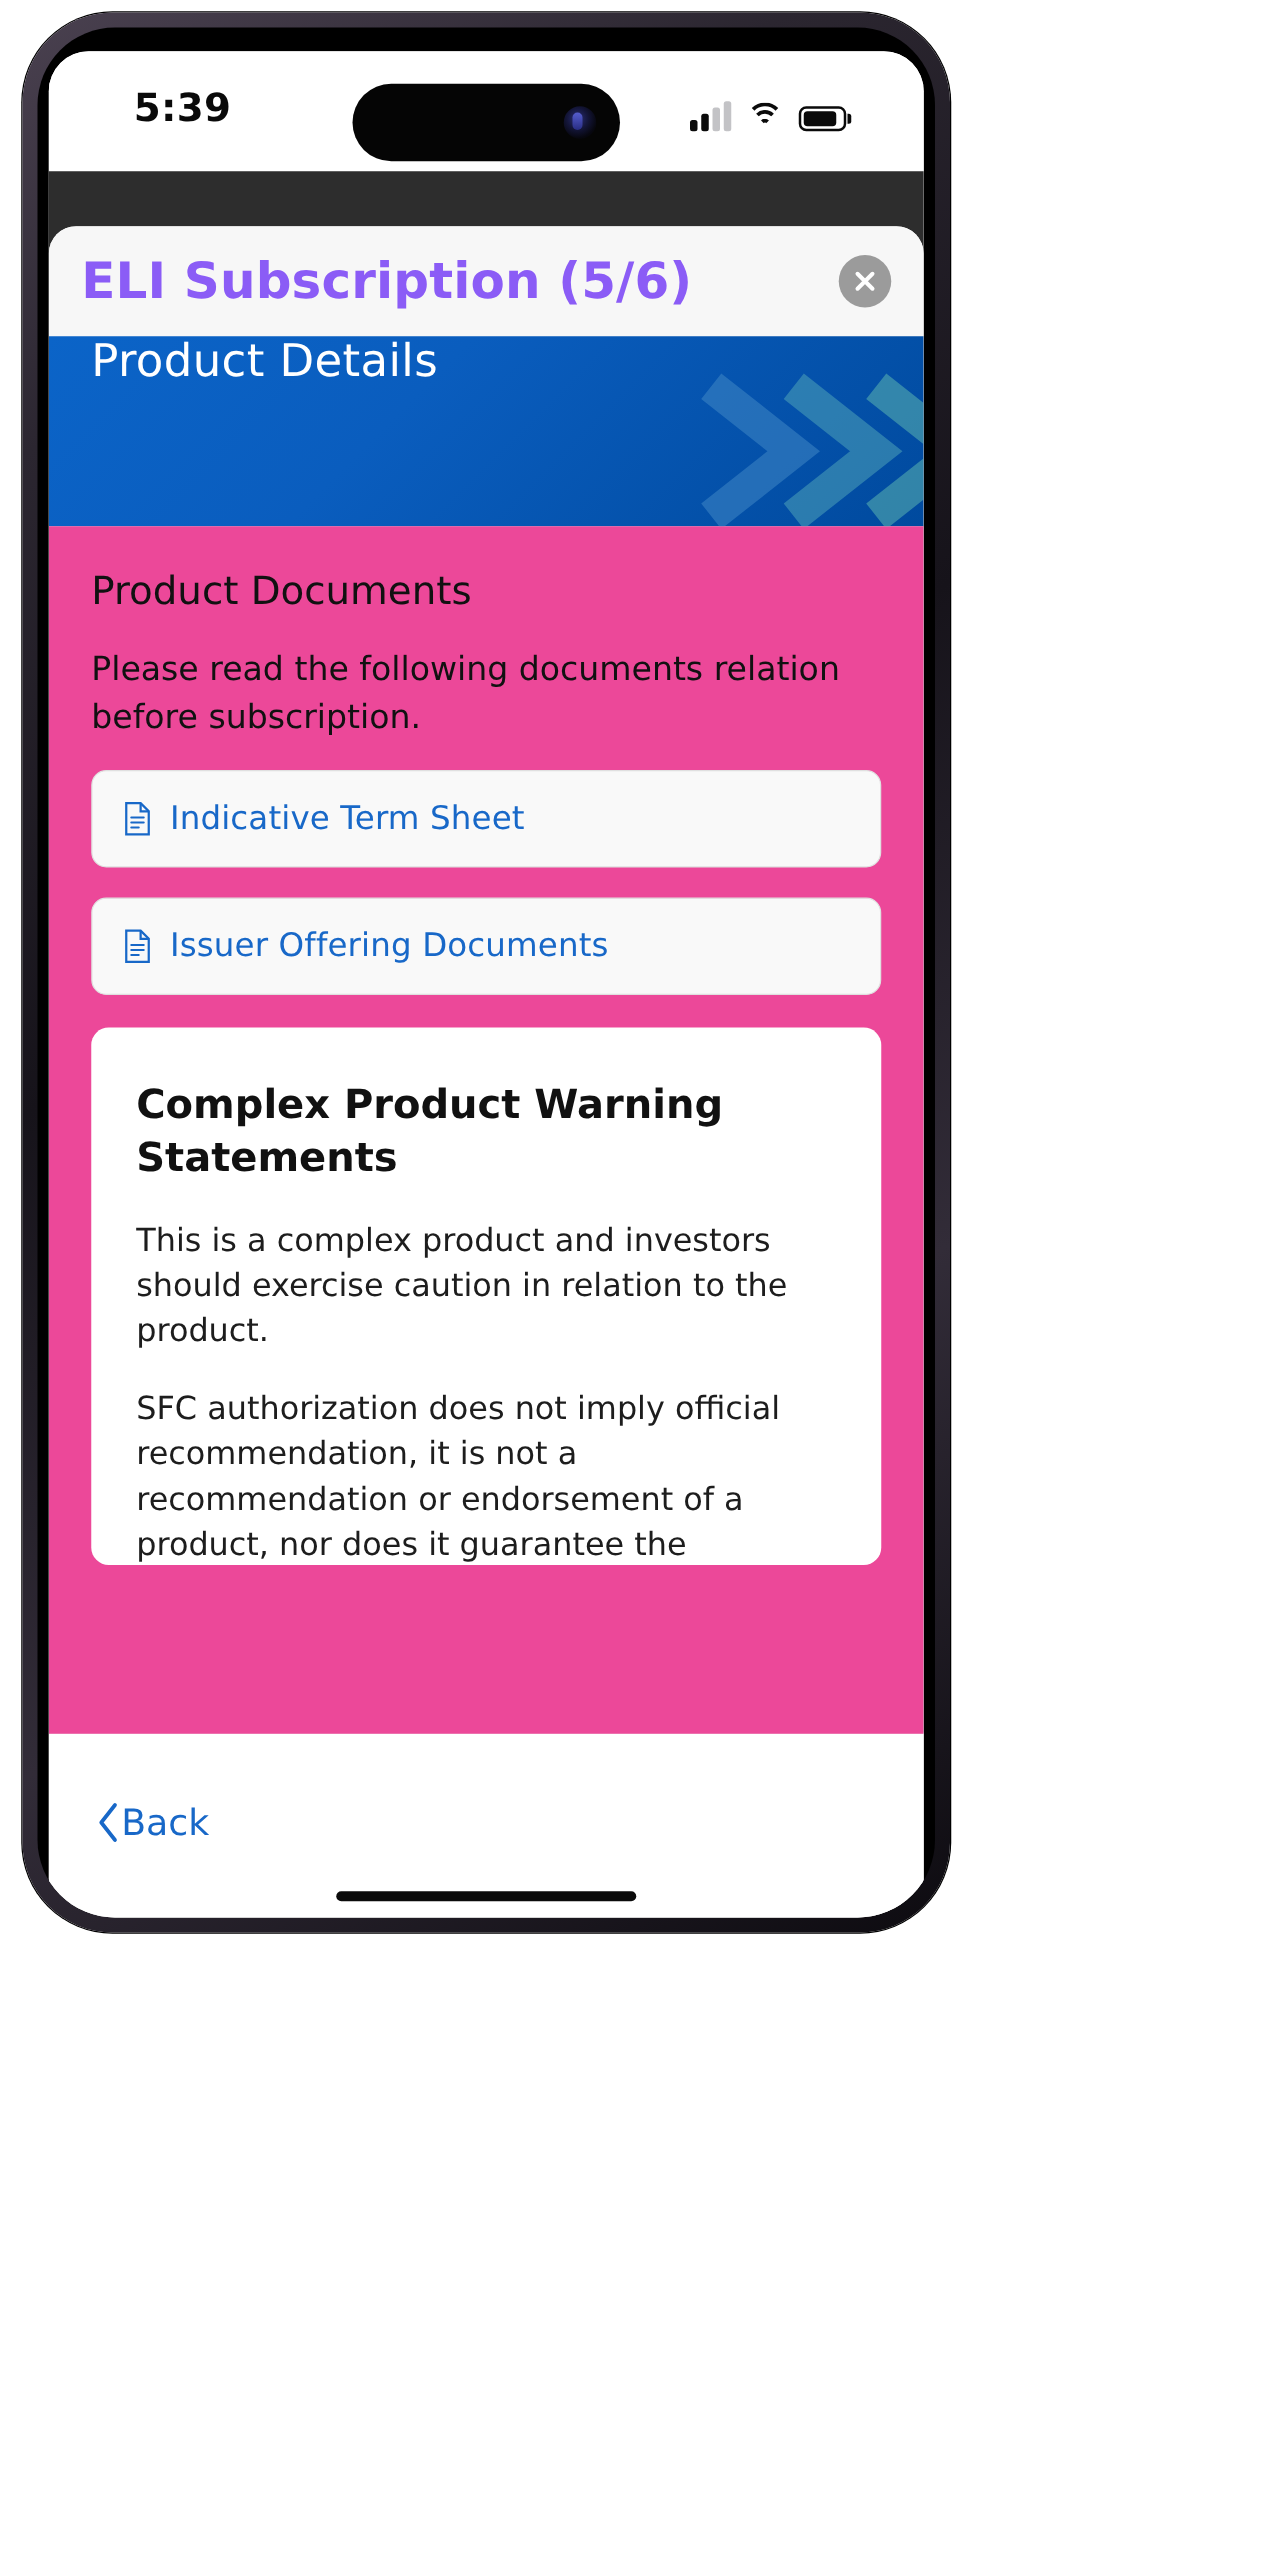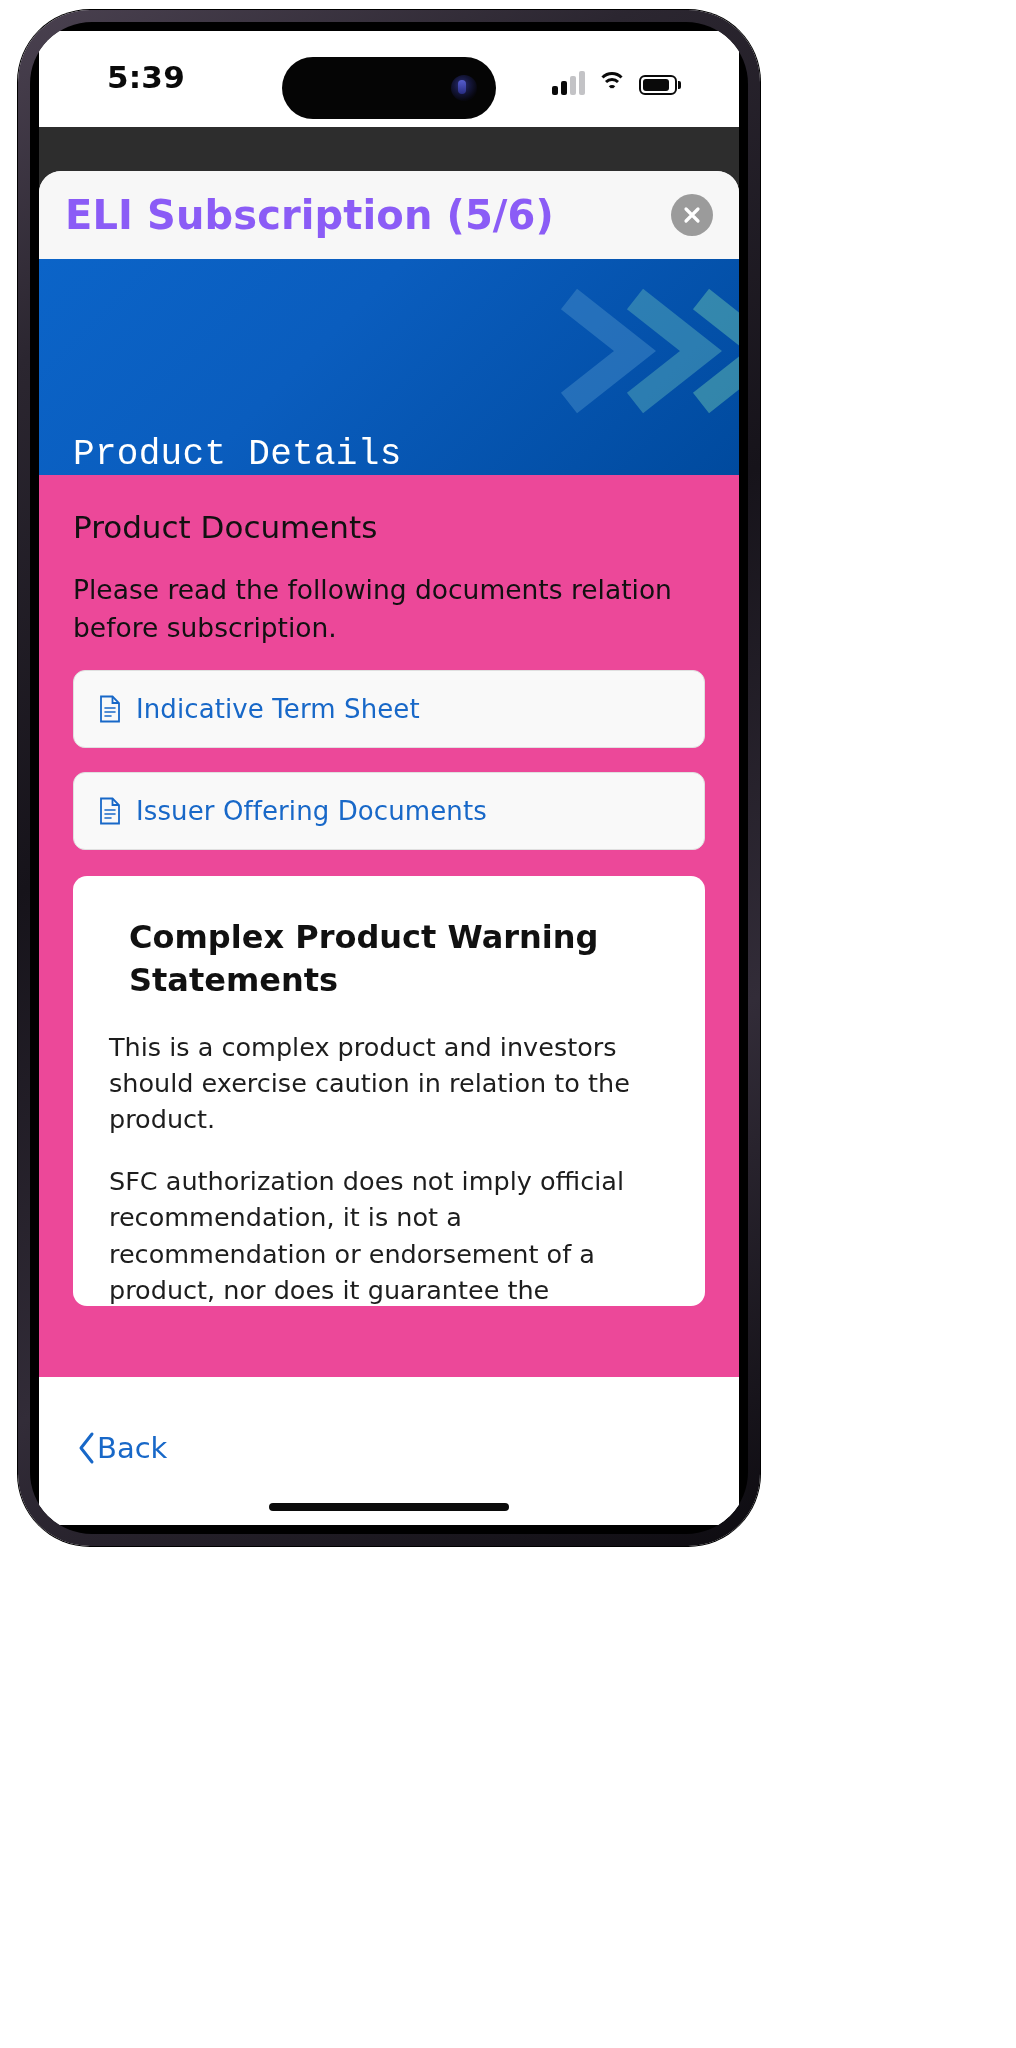--- a/index.html
+++ b/index.html
@@ -22,23 +22,23 @@
   }
   #phone-inner {
     position: relative;
     width: 100%; height: 100%;
     border-radius: 62px;
     background: #000;
     overflow: hidden;
   }
   #screen {
     position: absolute;
-    left: 9px; top: 9px;
+    left: 9px; top: 19px;
     width: calc(100% - 18px); height: calc(100% - 18px);
-    border-radius: 12px;
+    border-radius: 32px;
     background: #ffffff;
     overflow: hidden;
   }
 
   
   #status-bar {
     position: relative;
     height: 96px;
     background: #ffffff;
   }
@@ -167,26 +167,25 @@
     display: flex; align-items: center; justify-content: center;
     cursor: pointer;
     border: none;
   }
   #close-button svg { display: block; }
 
   
   #hero-banner {
     position: relative;
     flex: 0 0 auto;
-    height: 216px;
+    height: 152px;
     background: linear-gradient(135deg,#0b64c8 0%, #0a5dbe 40%, #004a9e 100%);
     overflow: hidden;
     display: flex;
-    align-items: flex-end;
-    font-family: Liberation Mono, monospace;
+    align-items: flex-start;
   }
   #hero-title {
     position: relative;
     z-index: 2;
     color: #ffffff;
     font-size: 36px;
     font-weight: 400;
     padding-left: 34px;
     letter-spacing: .3px;
   }
@@ -246,21 +245,20 @@
     border-radius: 14px;
     padding: 40px 36px 0 36px;
     height: 430px;
     overflow: hidden;
   }
   #warning-title {
     font-size: 32px;
     font-weight: 700;
     line-height: 1.35;
     color: #111111;
-    margin-left: 20px;
   }
   #warning-card p {
     margin-top: 26px;
     font-size: 25.5px;
     line-height: 1.42;
     color: #1d1d1d;
   }
 
   
   #sheet-footer {

